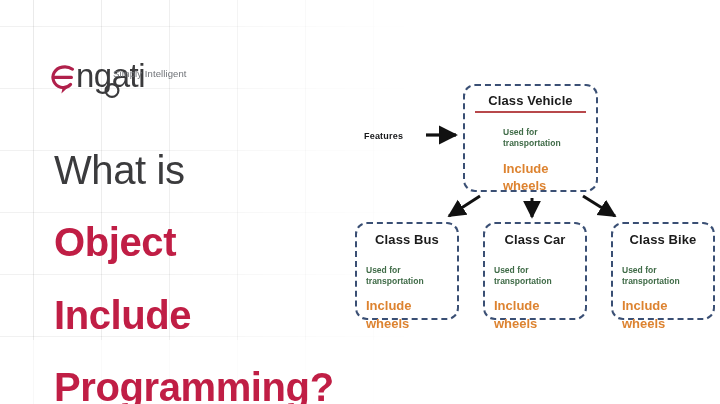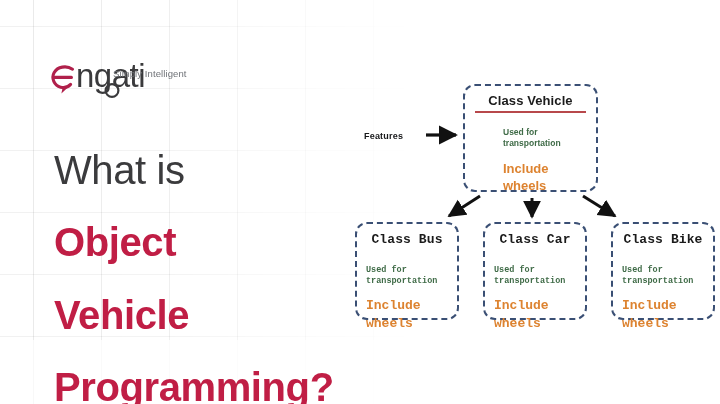--- a/index.html
+++ b/index.html
@@ -149,21 +149,20 @@
   }
   #box-vehicle .attr-green { margin-top: 14px; padding-left: 28px; }
   #box-vehicle .attr-orange { margin-top: 11px; padding-left: 28px; }
 
   
   .box-sub {
     top: 150px;
     width: 104px;
     height: 98px;
     padding: 8px 9px 0 9px;
-    font-family: Liberation Mono, monospace;
   }
   #box-bus  { left: 5px; }
   #box-car  { left: 133px; }
   #box-bike { left: 261px; }
   .box-sub .attr-green  { margin-top: 18px; }
   .box-sub .attr-orange { margin-top: 10px; }
 
   
   #features-label {
     position: absolute;
@@ -196,21 +195,21 @@
       <text x="30" y="35" font-family="'Liberation Sans', sans-serif" font-size="33" font-weight="400" fill="#3a3a3c" letter-spacing="-0.5">ngati</text>
 
       <circle cx="66" cy="38.5" r="6.4" fill="none" stroke="#3a3a3c" stroke-width="2.2"></circle>
     </svg>
   </div>
   <div class="logo-tagline">Simply Intelligent</div>
 
   <div id="headline">
     <span class="hl-line hl-light">What is</span>
     <span class="hl-line hl-bold">Object</span>
-    <span class="hl-line hl-bold">Vehicle</span>
+    <span class="hl-line hl-bold">Include</span>
     <span class="hl-line hl-bold">Programming?</span>
   </div>
 
   <div id="diagram">
 
     <svg id="diagram-arrows" viewBox="0 0 370 262" xmlns="http://www.w3.org/2000/svg">
       <defs>
         <marker id="ah" markerWidth="7" markerHeight="7" refX="5.4" refY="3" orient="auto" markerUnits="strokeWidth">
           <path d="M0,0 L6,3 L0,6 z" fill="#111111"></path>
         </marker>

